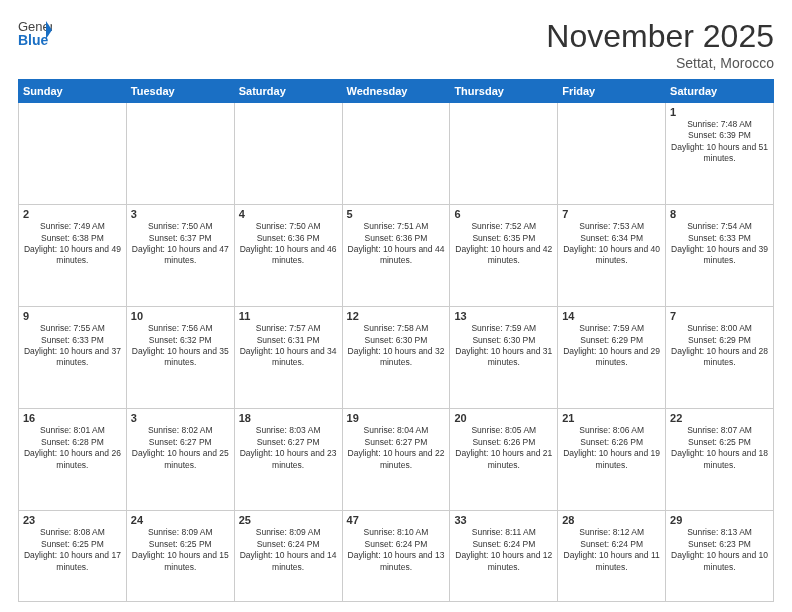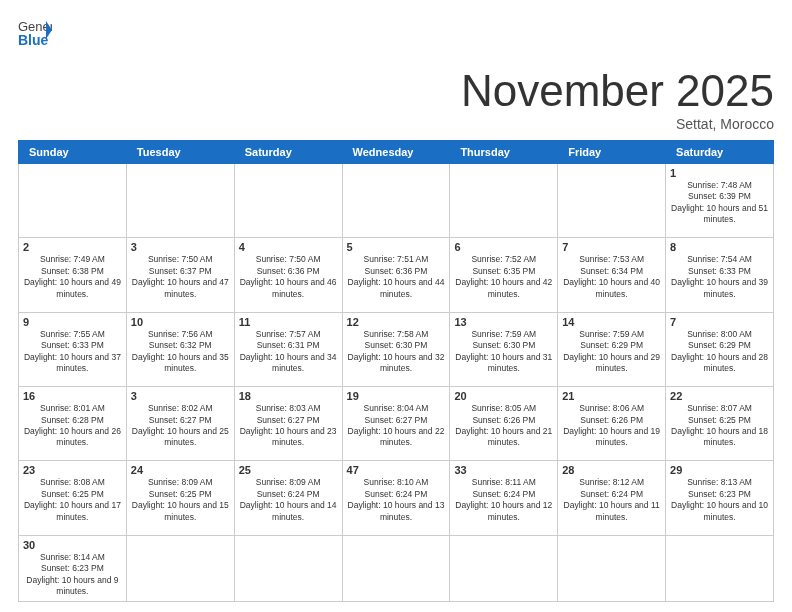--- a/index.html
+++ b/index.html
@@ -25,42 +25,41 @@
     }
     .logo {
       display: flex;
       align-items: center;
       gap: 4px;
     }
     .title-block {
       text-align: right;
     }
     .month-title {
-      font-size: 44px;
+      font-size: 32px;
       color: #333;
       font-weight: normal;
-      margin-top: 48px;
     }
     .location {
       font-size: 14px;
       color: #555;
     }
     .calendar {
       flex: 1;
       border: 1px solid #ccc;
       border-collapse: collapse;
       width: 100%;
       table-layout: fixed;
     }
     .calendar thead tr th {
       background: #1a6fc4;
       color: #fff;
       font-size: 11px;
       font-weight: bold;
-      padding: 5px 10px;
+      padding: 5px 4px;
       text-align: left;
       border: 1px solid #1a6fc4;
     }
     .calendar tbody tr td {
       border: 1px solid #ccc;
       vertical-align: top;
       padding: 3px 4px;
       font-size: 9px;
       color: #333;
       background: #fff;
@@ -253,27 +252,15 @@
         <td>
           <span class="day-num">28</span>
           <div class="day-info">Sunrise: 8:12 AM<br>Sunset: 6:24 PM<br>Daylight: 10 hours and 11 minutes.</div>
         </td>
         <td>
           <span class="day-num">29</span>
           <div class="day-info">Sunrise: 8:13 AM<br>Sunset: 6:23 PM<br>Daylight: 10 hours and 10 minutes.</div>
         </td>
       </tr>
 
-      <tr>
-        <td>
-          <span class="day-num">30</span>
-          <div class="day-info">Sunrise: 8:14 AM<br>Sunset: 6:23 PM<br>Daylight: 10 hours and 9 minutes.</div>
-        </td>
-        <td class="shade"></td>
-        <td class="shade"></td>
-        <td class="shade"></td>
-        <td class="shade"></td>
-        <td class="shade"></td>
-        <td class="shade"></td>
-      </tr>
     </tbody>
   </table>
 </div>
 
 </body></html>

